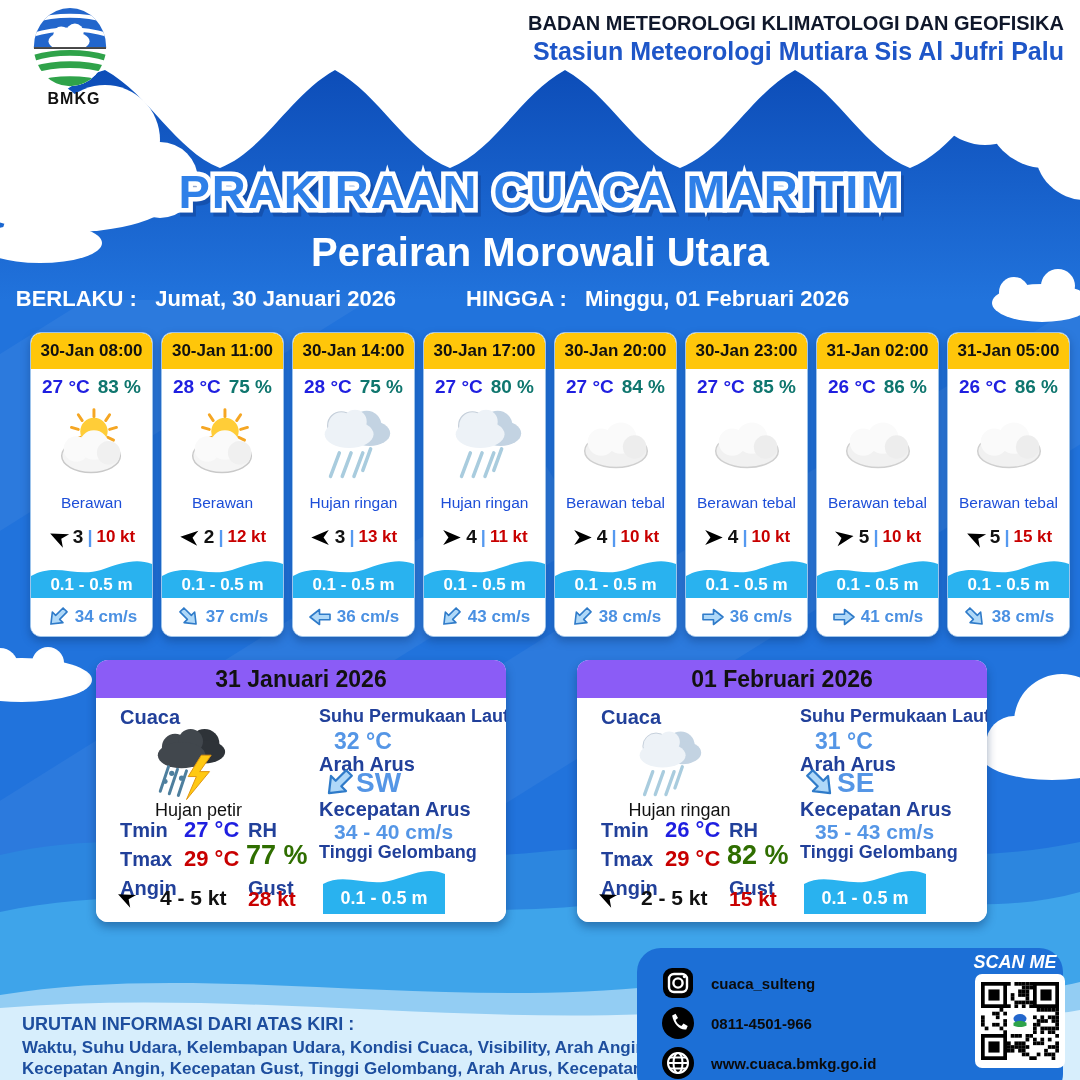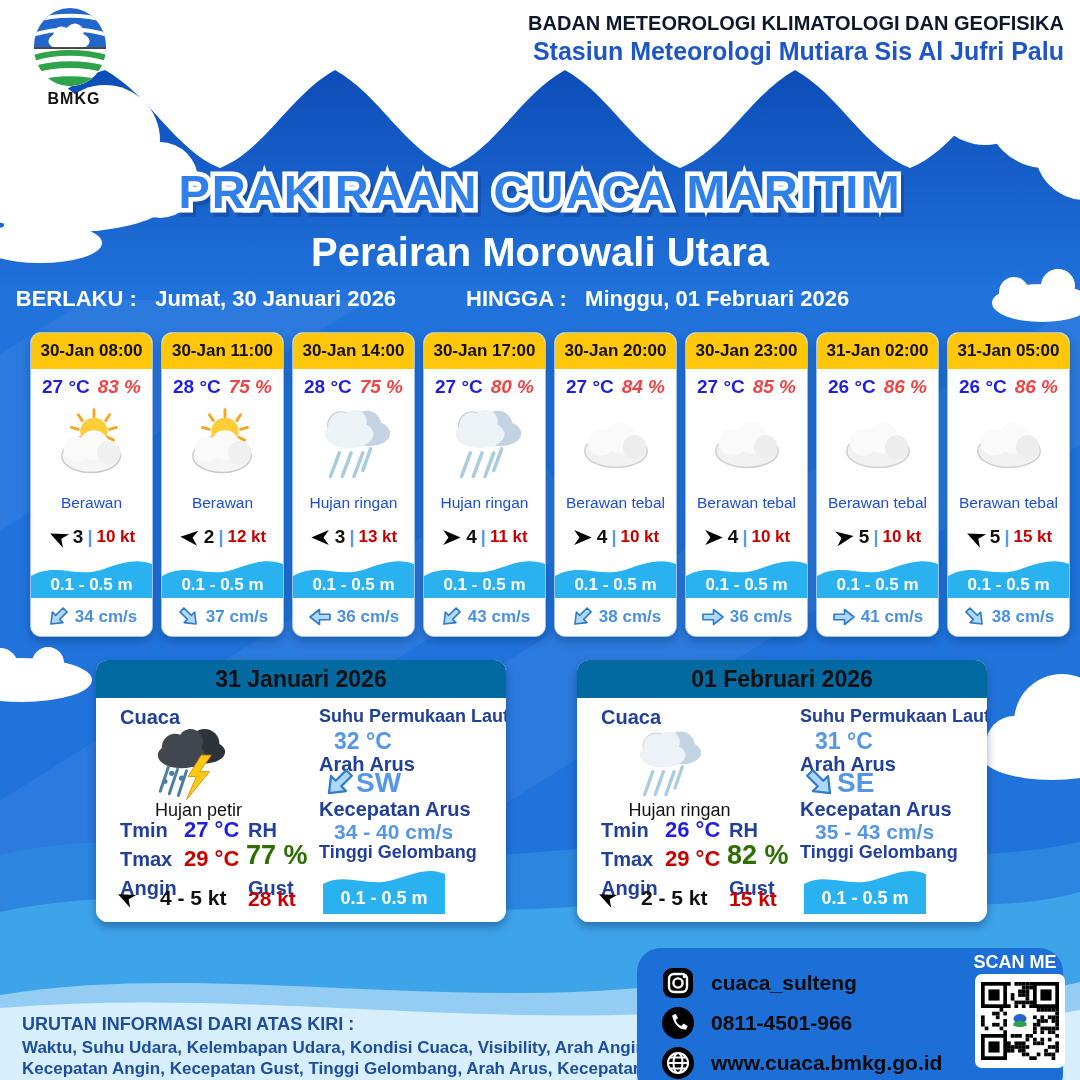--- a/index.html
+++ b/index.html
@@ -26,38 +26,38 @@
     gap:70px;color:#fff;font-weight:bold;font-size:22px;z-index:5;}
 
   
   .cards{position:absolute;left:30px;top:332px;display:flex;gap:8px;z-index:5;}
   .hcard{width:121px;height:303px;background:#fff;border-radius:11px;overflow:hidden;
     box-shadow:0 4px 8px rgba(8,40,90,.35);border:1px solid #9dc4ec;display:flex;flex-direction:column;}
   .c-head{height:36px;background:#FFC60A;display:flex;align-items:center;justify-content:center;
     font-weight:bold;font-size:17px;color:#111;border-radius:10px 10px 0 0;}
   .c-temp{margin-top:7px;display:flex;justify-content:center;gap:8px;font-weight:bold;font-size:19px;}
   .c-temp .t{color:#1F1FE0;}
-  .c-temp .h{color:#ef4444;font-style:italic;}
+  .c-temp .h{color:#0f766e;}
   .c-icon{height:96px;display:flex;align-items:center;justify-content:center;}
   .c-cond{height:20px;text-align:center;font-size:15.5px;color:#1d4ed8;}
   .c-wind{margin-top:auto;height:30px;display:flex;align-items:center;justify-content:center;gap:4px;}
   .c-wind .vis{font-weight:bold;font-size:19px;color:#111;}
   .c-wind .sep{font-weight:bold;font-size:18px;color:#5599F0;}
   .c-wind .spd{font-weight:bold;font-size:17px;color:#C80000;white-space:nowrap;}
   .c-wave{position:relative;height:46px;}
   .c-wave span{position:absolute;left:0;right:0;bottom:3px;text-align:center;color:#fff;
     font-weight:bold;font-size:17px;}
   .c-cur{height:38px;display:flex;align-items:center;justify-content:center;gap:5px;background:#fff;}
   .c-cur span{color:#4A90E2;font-weight:bold;font-size:17px;}
   .rot{transform-origin:50% 50%;}
 
   
   .dcard{position:absolute;width:410px;height:262px;border-radius:12px;overflow:hidden;
     box-shadow:0 5px 10px rgba(8,40,90,.4);background:#fff;z-index:5;}
-  .d-head{height:38px;background:#0369a1;display:flex;align-items:center;justify-content:center;
+  .d-head{height:38px;background:#8b5cf6;display:flex;align-items:center;justify-content:center;
     font-weight:bold;font-size:23px;color:#111;}
   .d-body{position:relative;height:224px;background:#fff;}
   .lbl{position:absolute;color:#21409A;font-weight:bold;font-size:20px;white-space:nowrap;}
   .lbl.sm{font-size:18px;}
   .d-cond{position:absolute;left:10px;top:102px;width:185px;text-align:center;font-size:18px;color:#111;}
   .val-blue{position:absolute;color:#1F1FE0;font-weight:bold;font-size:22px;}
   .val-red{position:absolute;color:#C80000;font-weight:bold;font-size:22px;}
   .val-green{position:absolute;color:#2F6E00;font-weight:bold;font-size:27px;}
   .val-lblue{position:absolute;color:#5596E6;font-weight:bold;}
   .d-angin{position:absolute;left:20px;top:188px;display:flex;align-items:center;gap:24px;
@@ -68,23 +68,23 @@
   .d-wavebox span{position:absolute;left:0;right:0;bottom:5px;text-align:center;color:#fff;
     font-weight:bold;font-size:18px;}
 
   
   .legend{position:absolute;left:22px;top:1014px;z-index:7;color:#1D4E9E;}
   .legend .t{font-weight:bold;font-size:18px;margin-bottom:2px;}
   .legend .l{font-weight:bold;font-size:17px;line-height:21px;}
   .contact{position:absolute;left:637px;top:948px;width:426px;height:150px;background:#1C6FD6;
     border-radius:24px;z-index:7;}
   .c-row{position:absolute;left:24px;display:flex;align-items:center;gap:16px;}
-  .c-row span{color:#0b0b0b;font-weight:bold;font-size:21px;}
+  .c-row span{color:#0b0b0b;font-weight:bold;font-size:15px;}
   .scanme{position:absolute;left:960px;top:952px;width:110px;text-align:center;color:#fff;
-    font-weight:bold;font-size:18px;z-index:8;}
+    font-weight:bold;font-size:18px;z-index:8;font-style:italic;}
   .qrbox{position:absolute;left:975px;top:974px;width:90px;height:94px;background:#fff;
     border-radius:7px;display:flex;align-items:center;justify-content:center;z-index:8;}
 </style>
 </head>
 <body>
 
 <div class="canvas">
 
   <div class="streak" style="left:-150px;top:180px;width:900px;height:150px;"></div>
   <div class="streak" style="left:300px;top:520px;width:900px;height:120px;"></div>

